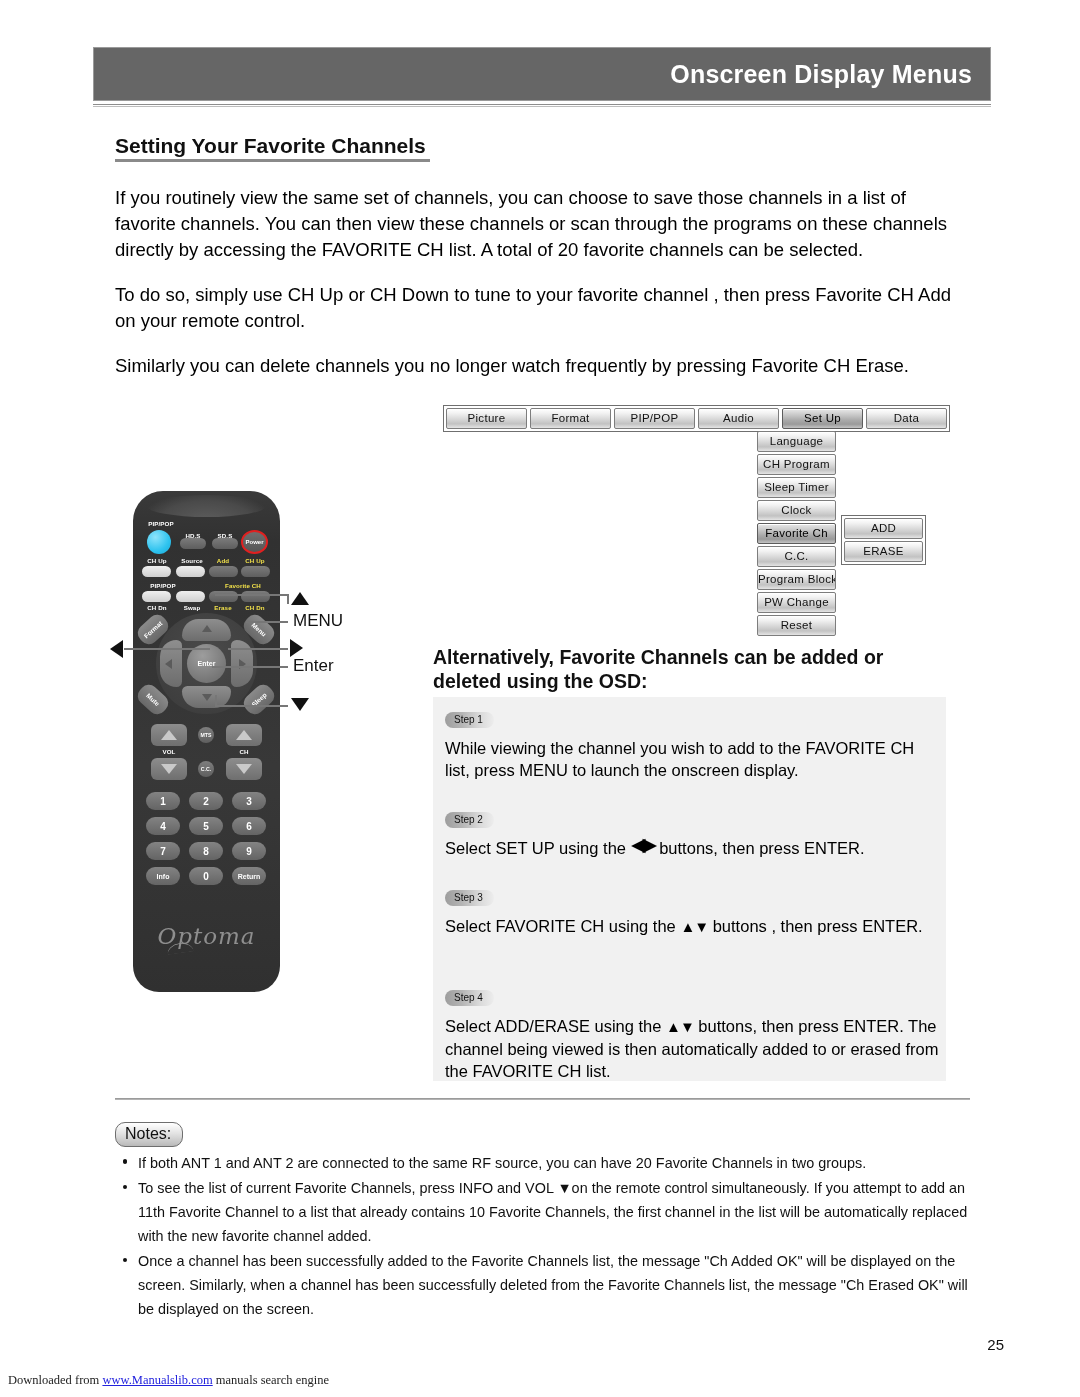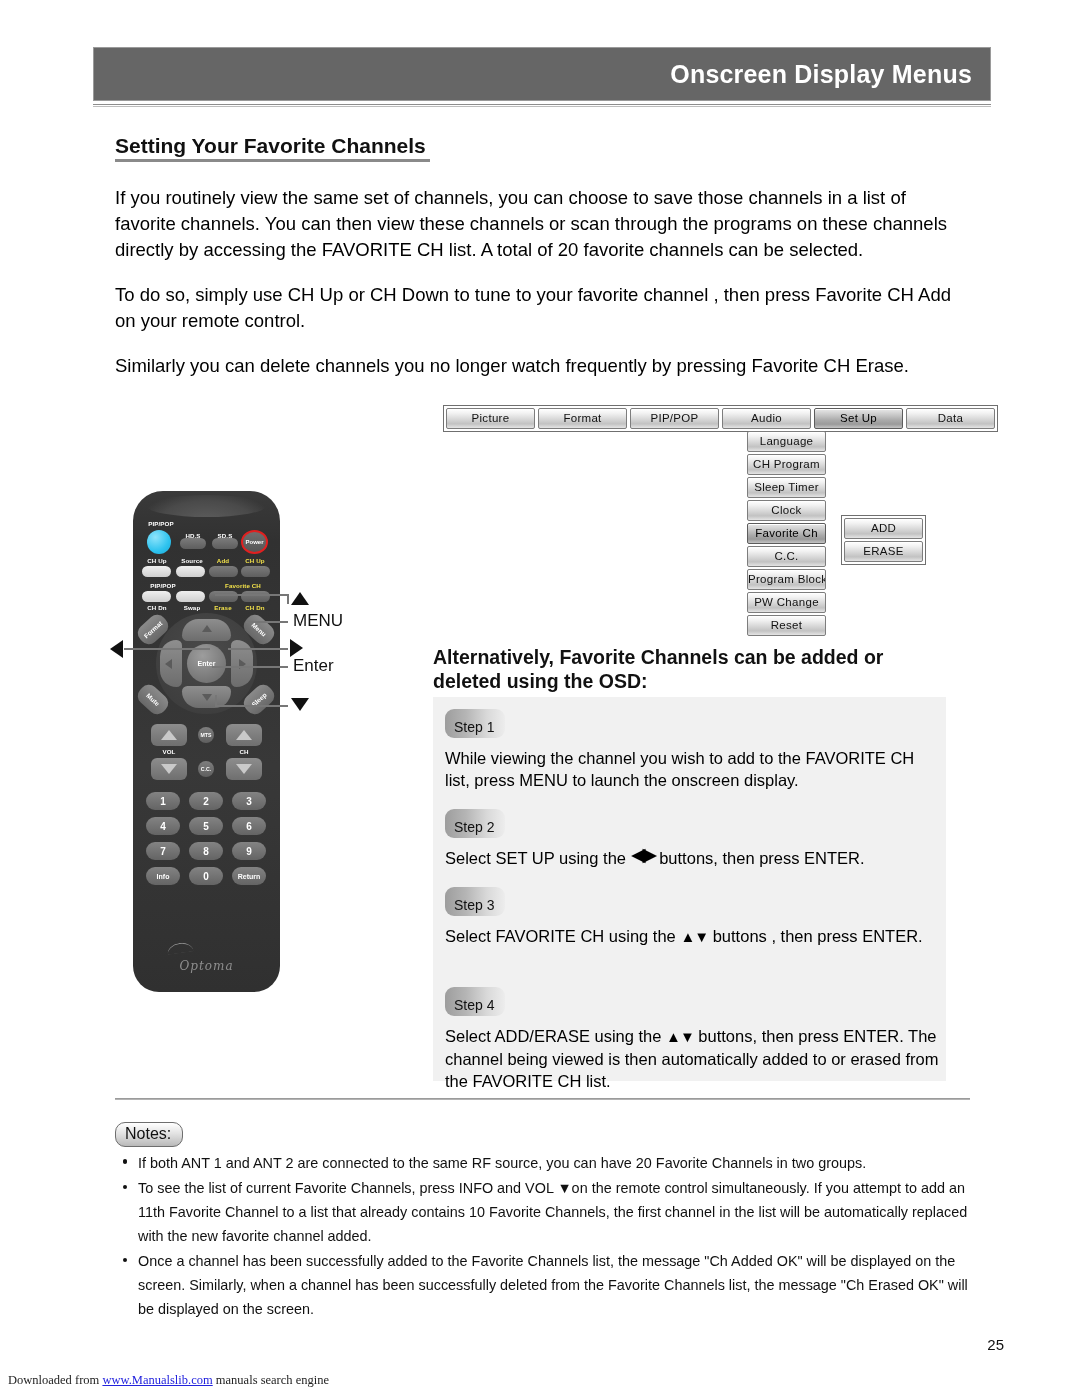--- a/index.html
+++ b/index.html
@@ -59,27 +59,27 @@
     box-shadow:inset 0 1px 0 #ffffff;
     white-space:nowrap;
     letter-spacing:.3px;
     overflow:hidden;
   }
   .osd-btn.sel{
     background:linear-gradient(to bottom,#e8e8e8 0%,#cfcfcf 25%,#a9a9a9 60%,#9a9a9a 80%,#c4c4c4 100%);
     border-color:#5c5c5c;
     color:#000;
   }
-  .osd-top{ width:89px; }
+  .osd-top{ width:81px; }
   .osd-top-wrap{
     border:1px solid #6f6f6f; padding:2px; display:inline-flex; gap:3px;
     background:#fff;
   }
   .osd-sub-col{
-    position:absolute; left:304px; top:26px; display:flex; flex-direction:column; gap:2px;border-radius:9px;
+    position:absolute; left:314px; top:26px; display:flex; flex-direction:column; gap:2px;border-radius:9px;
   }
   .osd-sub{ width:79px; }
   .osd-leaf-col{
     position:absolute; left:398px; top:110px; display:flex; flex-direction:column; gap:2px;
     border:1px solid #6f6f6f; padding:2px; background:#fff;
   }
   .osd-leaf{ width:79px; }
 
   
   .remote{
@@ -154,22 +154,22 @@
     display:flex; align-items:center; justify-content:center;
   }
   .num-btn{
     position:absolute; width:34px; height:18px; border-radius:9px;
     background:linear-gradient(to bottom,#838383,#646464);
     color:#fff; font-size:10px; font-weight:bold;
     display:flex; align-items:center; justify-content:center;
   }
   .num-btn.sm{ font-size:7px; }
   .brand{
-    position:absolute; left:0; width:100%; top:468px;
-    text-align:center; color:#8e8e8e; font-size:12px;
+    position:absolute; left:0; width:100%; top:432px;
+    text-align:center; color:#8e8e8e; font-size:23px;
     font-family:"DejaVu Serif", serif; font-style:italic; letter-spacing:1px;
   }
   .brand-swoosh{
     position:absolute; left:34px; top:452px; width:26px; height:10px;
     border-top:1.5px solid #8e8e8e; border-radius:50%/100% 100% 0 0;
     transform:rotate(-8deg);
   }
 
   
   .callout-line{ position:absolute; background:#777; height:1.5px; }
@@ -182,22 +182,22 @@
   
   .alt-heading{
     position:absolute; left:433px; top:645px; width:470px;
     font-size:19.5px; font-weight:bold; line-height:24px; color:#111;
   }
   .step-panel{
     position:absolute; left:433px; top:697px; width:513px; height:384px;
     background:#f1f1f1;
   }
   .step-badge{
-    display:inline-block; padding:10px 11px 3px 9px;
-    font-size:14px; color:#111;
+    display:inline-block; padding:2px 11px 3px 9px;
+    font-size:10px; color:#111;
     border-radius:9px;
     background:linear-gradient(to right,#9d9d9d 0%,#b5b5b5 35%,#d9d9d9 70%,#ededed 100%);
   }
   .step-body{
     font-size:16.5px; line-height:22px; color:#000; margin-top:9px;
   }
   .step-block{ position:absolute; left:12px; width:495px; }
   .lr-glyph{
     display:inline-block; position:relative; top:-3px;
     width:24px; text-align:center; letter-spacing:-3px; font-size:19px;

